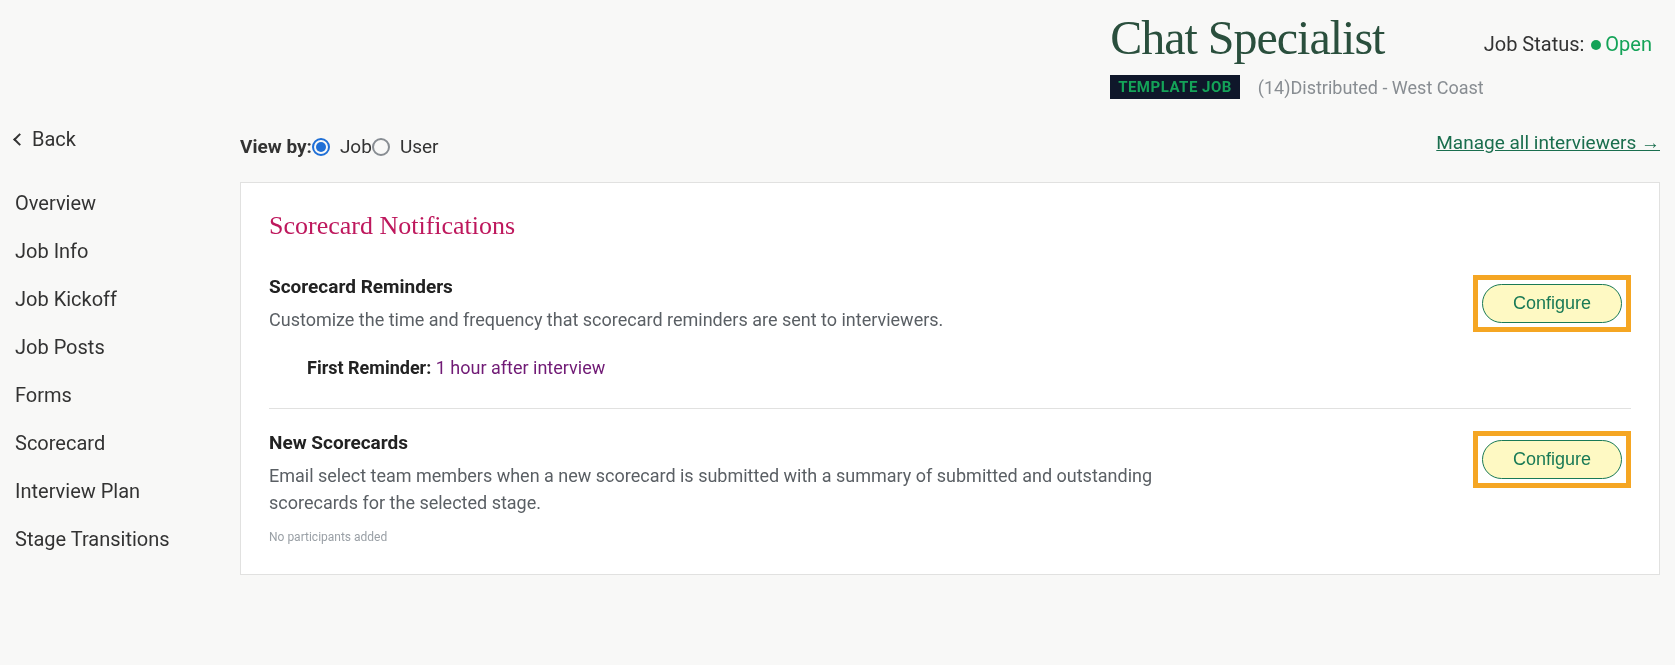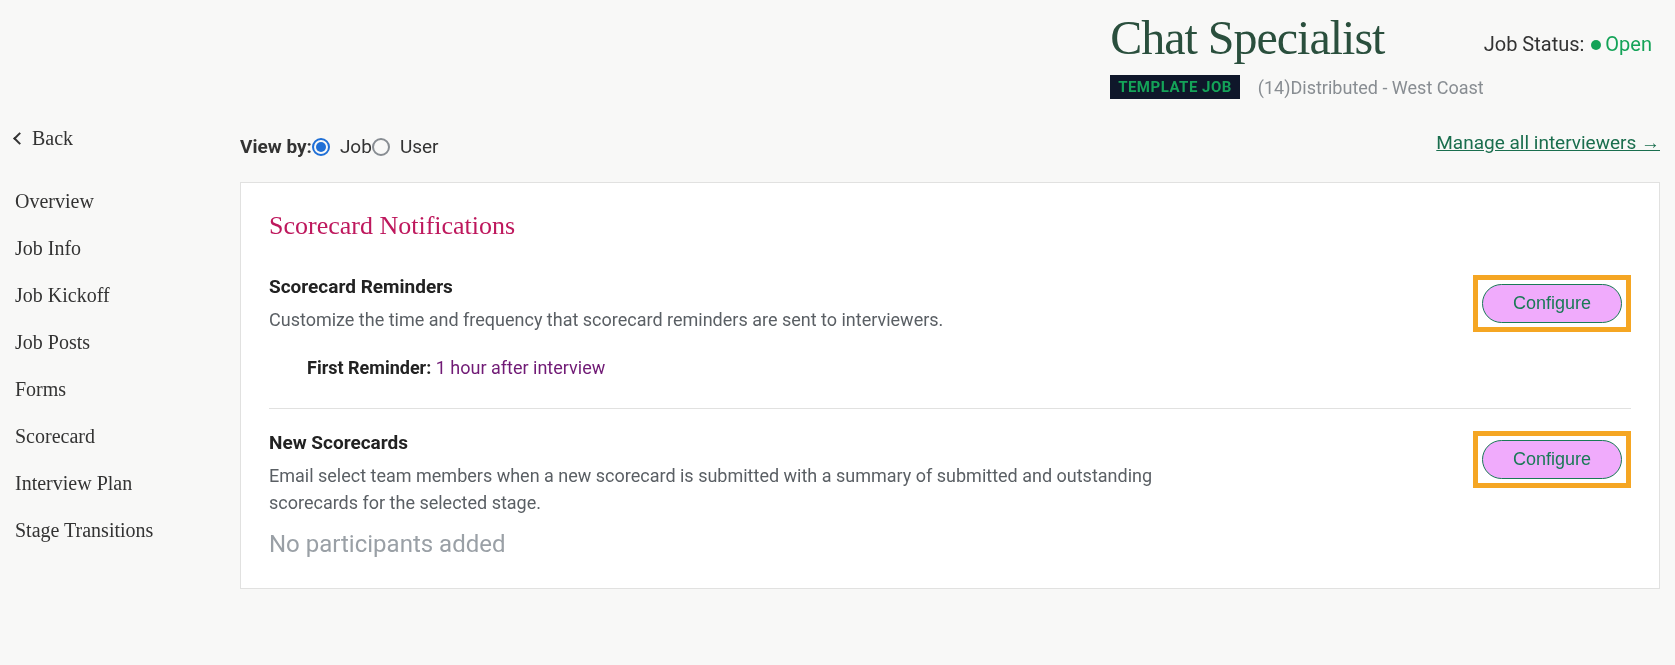--- a/index.html
+++ b/index.html
@@ -59,21 +59,20 @@
   }
   .status-open { color: #14a358; }
   .layout {
     display: flex;
     padding: 0 15px;
     margin-top: 28px;
   }
   .sidebar {
     width: 225px;
     flex-shrink: 0;
-    font-family: Liberation Serif, serif;
   }
   .back-link {
     font-size: 20px;
     color: #333;
     display: flex;
     align-items: center;
     gap: 8px;
     cursor: pointer;
     margin-bottom: 28px;
   }
@@ -180,29 +179,29 @@
   .section-details {
     margin-top: 24px;
     margin-left: 38px;
     font-size: 18px;
     margin-bottom: 10px;
   }
   .section-details .label { font-weight: 700; color: #222; }
   .section-details .value { color: #701a75; }
   .no-participants {
     margin-top: 14px;
-    font-size: 24px;
+    font-size: 12px;
     color: #9aa0a6;
   }
   .configure-wrap {
     border: 5px solid #f5a623;
     padding: 4px;
   }
   .configure-btn {
-    background: #f0abfc;
+    background: #fef9c3;
     border: 1px solid #1a7a56;
     color: #1a7a56;
     font-size: 18px;
     padding: 8px 30px;
     border-radius: 22px;
     cursor: pointer;
   }
 </style>
 </head>
 <body>

